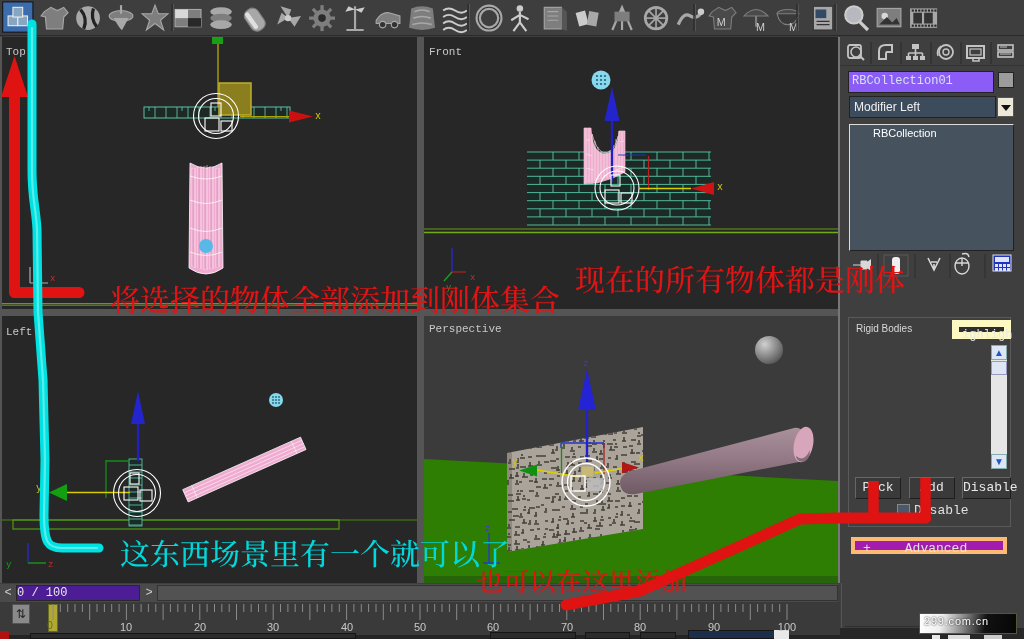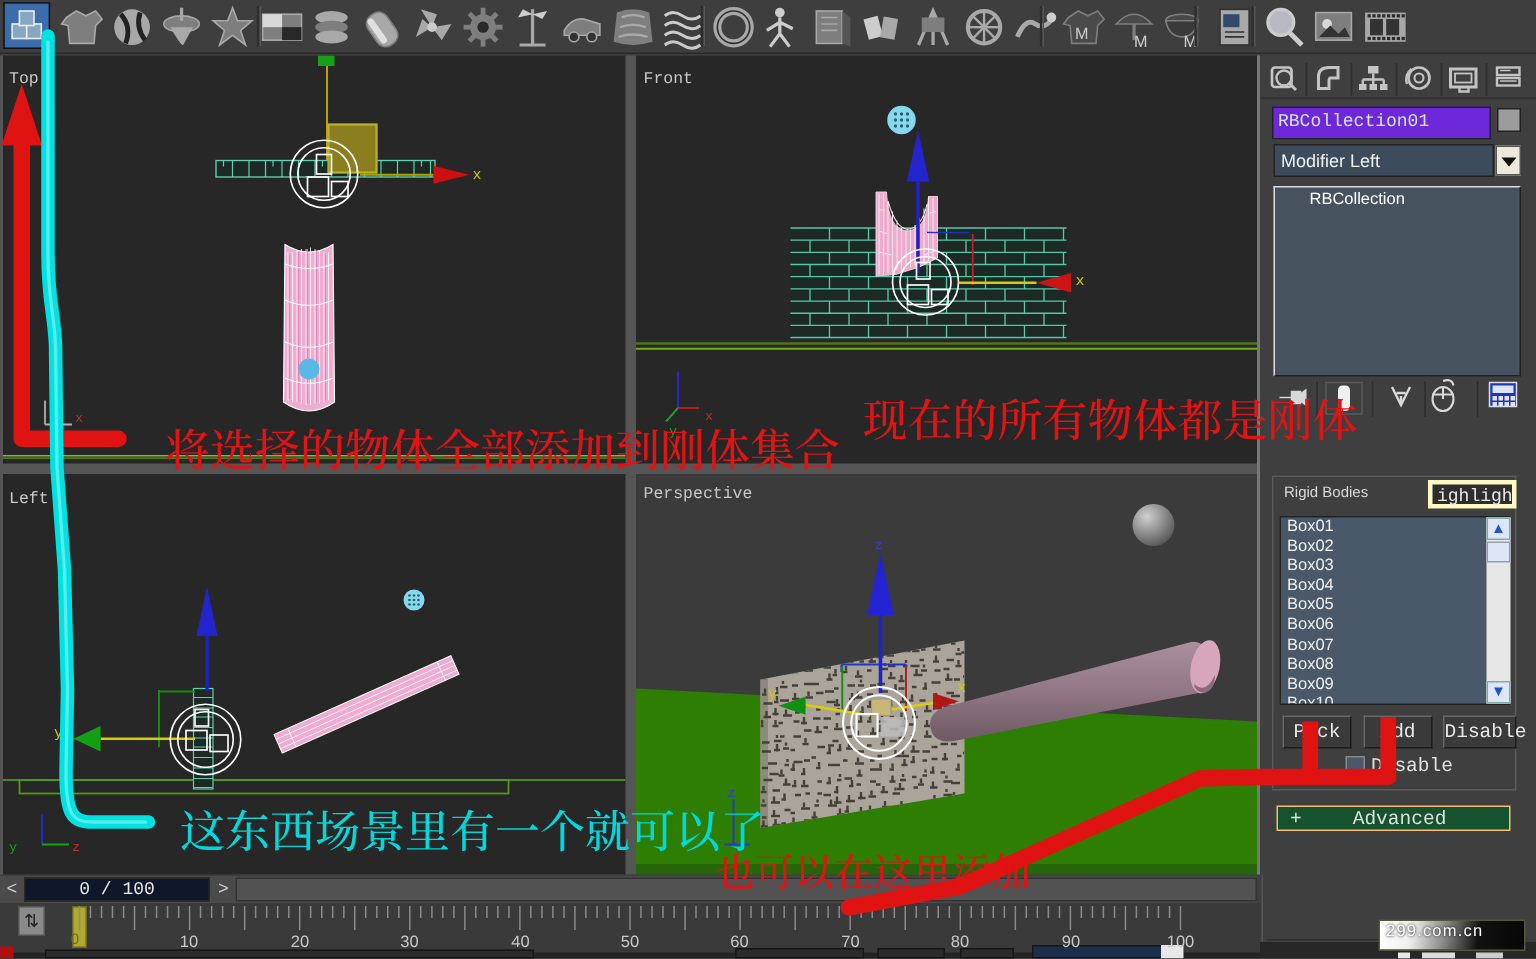--- a/index.html
+++ b/index.html
@@ -13,54 +13,51 @@
   <div class="abs" style="left:0;top:37px;width:840px;height:546px;background:#555"></div>
   <div class="abs" style="left:2px;top:37px;width:415px;height:272px;background:#272727"></div>
   <div class="abs" style="left:424px;top:37px;width:414px;height:272px;background:#272727"></div>
   <div class="abs" style="left:2px;top:316px;width:415px;height:267px;background:#272727"></div>
   <div class="abs" style="left:424px;top:316px;width:414px;height:267px;background:#3b3b3b"></div>
   <div class="abs" style="left:838px;top:37px;width:2px;height:546px;background:#777"></div>
 
   <div class="abs" style="left:840px;top:37px;width:184px;height:591px;background:#3f3f3f"></div>
   <div class="abs" style="left:840px;top:65px;width:184px;height:1px;background:#333"></div>
 
-  <div class="abs" style="left:848px;top:71px;width:146px;height:22px;background:#6d28d9;border:1px solid #222;color:#d4e4ec;font-size:12px;line-height:16px;padding-left:3px" class2="mono"><span class="mono" style="font-size:12px">RBCollection01</span></div>
+  <div class="abs" style="left:848px;top:71px;width:146px;height:22px;background:#8b5cf6;border:1px solid #222;color:#d4e4ec;font-size:12px;line-height:16px;padding-left:3px" class2="mono"><span class="mono" style="font-size:12px">RBCollection01</span></div>
   <div class="abs" style="left:998px;top:72px;width:16px;height:16px;background:#9c9c9c;border:1px solid #222"></div>
   <div class="abs" style="left:849px;top:96px;width:147px;height:22px;background:#3d4c5c;border:1px solid #222;color:#f0f0f0;font-size:12px;line-height:20px;padding-left:4px">Modifier Left</div>
   <div class="abs" style="left:997px;top:97px;width:17px;height:20px;background:#ece9d8;border:1px solid #555"></div>
   <div class="abs" style="left:1001px;top:105px;width:0;height:0;border-left:5px solid transparent;border-right:5px solid transparent;border-top:6px solid #111"></div>
 
   <div class="abs" style="left:849px;top:124px;width:165px;height:127px;background:#46535f;border-top:1px solid #ddd;border-left:1px solid #ddd;border-right:1px solid #222;border-bottom:1px solid #222"></div>
   <div class="abs" style="left:873px;top:127px;color:#fff;font-size:11px">RBCollection</div>
 
 
   <div class="abs" style="left:848px;top:317px;width:163px;height:210px;border:1px solid #5a5a5a"></div>
   <div class="abs" style="left:856px;top:323px;color:#d8d8d8;font-size:10px">Rigid Bodies</div>
-  <div class="abs mono" style="left:952px;top:320px;width:59px;height:19px;background:#2e2e2e;border:3px solid #fef9c3;color:#e8e8e8;font-size:12px;line-height:17px;padding-left:3px">ighligh</div>
-
-  <div class="abs" style="left:853px;top:344px;width:154px;height:126px;background:#49596a;border:1px solid #222;overflow:hidden">
-    <div style="color:#f0f0f0;font-size:11px;line-height:13.1px;padding-left:4px">Box01<br>Box02<br>Box03<br>Box04<br>Box05<br>Box06<br>Box07<br>Box08<br>Box09<br>Box10</div>
-  </div>
+  <div class="abs mono" style="left:952px;top:320px;width:59px;height:19px;background:#2e2e2e;border:7px solid #fef9c3;color:#e8e8e8;font-size:12px;line-height:17px;padding-left:3px">ighligh</div>
+
 
   <div class="abs" style="left:991px;top:345px;width:16px;height:124px;background:#e6e6e6"></div>
   <div class="abs" style="left:991px;top:345px;width:16px;height:15px;background:#dce6f4;border:1px solid #8aa;color:#2255cc;font-size:10px;text-align:center;line-height:13px">▲</div>
   <div class="abs" style="left:991px;top:454px;width:16px;height:15px;background:#dce6f4;border:1px solid #8aa;color:#2255cc;font-size:10px;text-align:center;line-height:13px">▼</div>
   <div class="abs" style="left:991px;top:361px;width:16px;height:14px;background:#dce6f4;border:1px solid #99b"></div>
 
   <div class="abs mono" style="left:855px;top:477px;width:46px;height:22px;background:#3a3a3a;border:1px solid #666;border-bottom-color:#1e1e1e;border-right-color:#1e1e1e;color:#e8e8e8;font-size:13px;text-align:center;line-height:20px">Pick</div>
   <div class="abs mono" style="left:909px;top:477px;width:46px;height:22px;background:#3a3a3a;border:1px solid #666;border-bottom-color:#1e1e1e;border-right-color:#1e1e1e;color:#e8e8e8;font-size:13px;text-align:center;line-height:20px">Add</div>
   <div class="abs mono" style="left:962px;top:477px;width:49px;height:22px;background:#3a3a3a;border:1px solid #666;border-bottom-color:#1e1e1e;border-right-color:#1e1e1e;color:#e8e8e8;font-size:13px;text-align:center;line-height:20px">Disable</div>
   <div class="abs" style="left:897px;top:504px;width:13px;height:13px;background:#49596a;border:1px solid #888"></div>
   <div class="abs mono" style="left:914px;top:503px;color:#e0e0e0;font-size:13px">Disable</div>
 
-  <div class="abs mono" style="left:851px;top:537px;width:156px;height:17px;background:#14532d;border:1px solid #fdba74;color:#e0e0e0;font-size:13px;line-height:15px"><span style="padding-left:8px">+</span><span style="padding-left:34px">Advanced</span></div>
+  <div class="abs mono" style="left:851px;top:537px;width:156px;height:17px;background:#a21caf;border:4px solid #fdba74;color:#e0e0e0;font-size:13px;line-height:15px"><span style="padding-left:8px">+</span><span style="padding-left:34px">Advanced</span></div>
 
   <div class="abs" style="left:0;top:584px;width:838px;height:18px;background:#4a4a4a"></div>
   <div class="abs mono" style="left:1px;top:585px;width:14px;height:16px;color:#ccc;font-size:12px;text-align:center;line-height:16px">&lt;</div>
-  <div class="abs mono" style="left:16px;top:585px;width:124px;height:16px;background:#0f172a;border:1px solid #282828;color:#e8e8e8;font-size:12px;text-align:center;line-height:14px">0 / 100</div>
+  <div class="abs mono" style="left:16px;top:585px;width:124px;height:16px;background:#4c1d95;border:1px solid #282828;color:#e8e8e8;font-size:12px;text-align:left;line-height:14px">0 / 100</div>
   <div class="abs mono" style="left:142px;top:585px;width:14px;height:16px;color:#ccc;font-size:12px;text-align:center;line-height:16px">&gt;</div>
   <div class="abs" style="left:157px;top:585px;width:681px;height:16px;background:#525252;border:1px solid #333"></div>
   <div class="abs" style="left:0;top:602px;width:840px;height:33px;background:#3a3a3a"></div>
   <div class="abs" style="left:840px;top:628px;width:184px;height:11px;background:#272727"></div>
   <div class="abs" style="left:845px;top:626px;width:166px;height:1px;background:#2e2e2e"></div>
   <div class="abs" style="left:841px;top:583px;width:1px;height:45px;background:#555"></div>
   <div class="abs" style="left:0;top:635px;width:840px;height:4px;background:#242424"></div>
 
   <div class="abs" style="left:0;top:631px;width:9px;height:8px;background:#b01010"></div>
   <div class="abs" style="left:30px;top:633px;width:326px;height:6px;background:#2b2b2b;border:1px solid #161616"></div>

